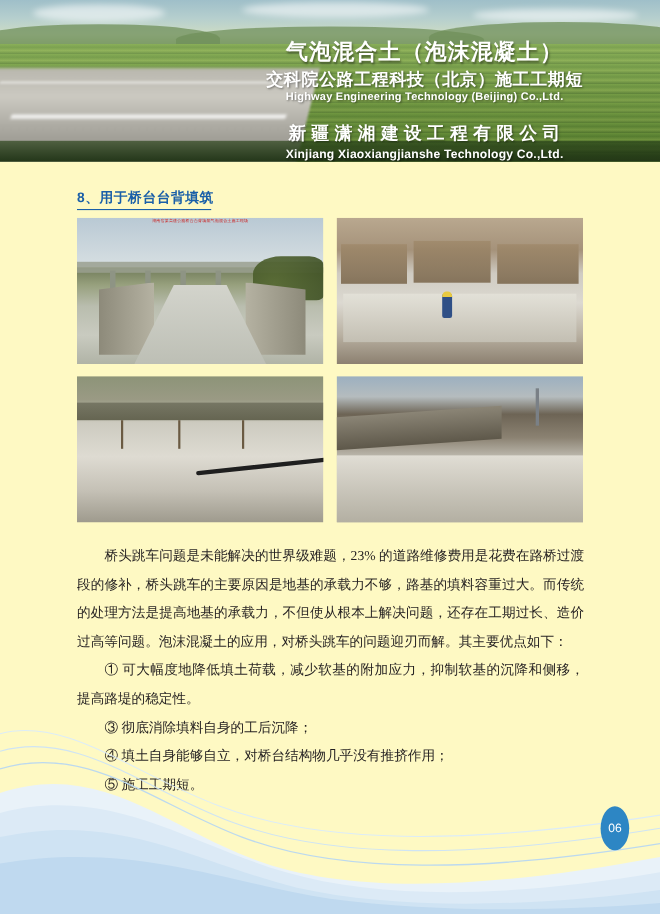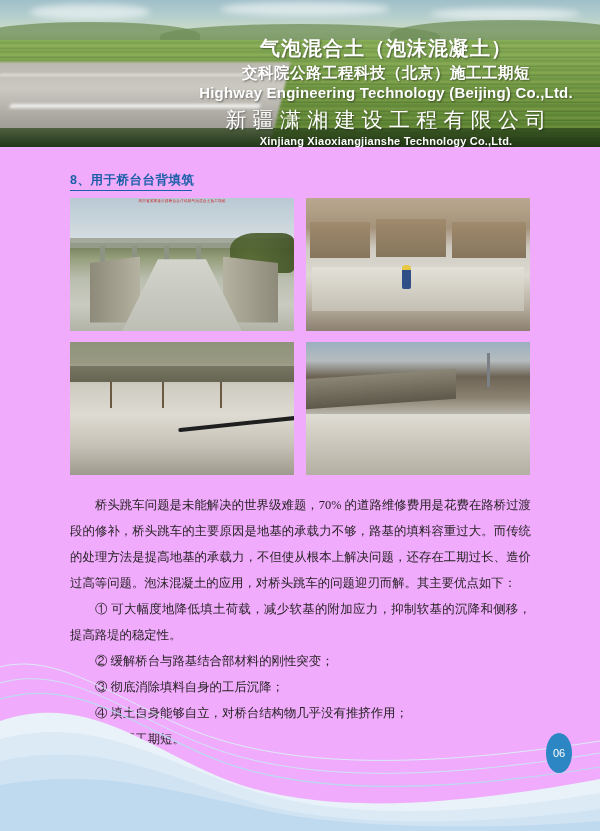--- a/index.html
+++ b/index.html
@@ -10,21 +10,21 @@
     width: 600px;
     height: 831px;
     background: #ffffff;
     font-family: "Liberation Sans", sans-serif;
     overflow: hidden;
   }
   .page {
     position: relative;
     width: 600px;
     height: 831px;
-    background: #f0abfc;
+    background: #fef9c3;
     overflow: hidden;
   }
 
   
   .header {
     position: relative;
     width: 600px;
     height: 147px;
     overflow: hidden;
     background: linear-gradient(to bottom, #a9c9c4 0%, #8fb8a8 18%, #6f9e6a 30%, #7fae54 46%, #93b94b 58%, #6f8f3a 74%, #4e6b2c 90%, #3c5524 100%);
@@ -125,35 +125,35 @@
   .hdr-line2 {
     font-family: "Liberation Serif", serif;
     font-size: 15.5px;
     font-weight: bold;
     color: #ffffff;
     letter-spacing: 0.5px;
     text-shadow: 1px 1px 2px rgba(0,0,0,0.45);
   }
   .hdr-line3 {
     font-family: "Liberation Sans", sans-serif;
-    font-size: 15px;
+    font-size: 10px;
     font-weight: bold;
     color: #ffffff;
     letter-spacing: 0.2px;
     text-shadow: 1px 1px 2px rgba(0,0,0,0.45);
     margin-top: 1px;
   }
   .hdr-line4 {
     font-family: "Liberation Serif", serif;
-    font-size: 21px;
-    font-weight: normal;
+    font-size: 16px;
+    font-weight: bold;
     color: #ffffff;
     letter-spacing: 0.5px;
     text-shadow: 1px 1px 2px rgba(0,0,0,0.45);
-    margin-top: 4px;
+    margin-top: 16px;
   }
   .hdr-line5 {
     font-family: "Liberation Sans", sans-serif;
     font-size: 11px;
     font-weight: bold;
     color: #ffffff;
     letter-spacing: 0.2px;
     text-shadow: 1px 1px 2px rgba(0,0,0,0.45);
     margin-top: 1px;
   }
@@ -469,23 +469,22 @@
         <div class="beam"></div>
         <div class="tower"></div>
         <div class="pool"></div>
         <div class="cap"></div>
       </div>
 
     </div>
   </div>
 
   <div class="body-text">
-    <p class="para-indent">桥头跳车问题是未能解决的世界级难题，70% 的道路维修费用是花费在路桥过渡段的修补，桥头跳车的主要原因是地基的承载力不够，路基的填料容重过大。而传统的处理方法是提高地基的承载力，不但使从根本上解决问题，还存在工期过长、造价过高等问题。泡沫混凝土的应用，对桥头跳车的问题迎刃而解。其主要优点如下：</p>
+    <p class="para-indent">桥头跳车问题是未能解决的世界级难题，23% 的道路维修费用是花费在路桥过渡段的修补，桥头跳车的主要原因是地基的承载力不够，路基的填料容重过大。而传统的处理方法是提高地基的承载力，不但使从根本上解决问题，还存在工期过长、造价过高等问题。泡沫混凝土的应用，对桥头跳车的问题迎刃而解。其主要优点如下：</p>
     <p class="list-item">① 可大幅度地降低填土荷载，减少软基的附加应力，抑制软基的沉降和侧移，提高路堤的稳定性。</p>
-    <p class="list-item">② 缓解桥台与路基结合部材料的刚性突变；</p>
     <p class="list-item">③ 彻底消除填料自身的工后沉降；</p>
     <p class="list-item">④ 填土自身能够自立，对桥台结构物几乎没有推挤作用；</p>
     <p class="list-item">⑤ 施工工期短。</p>
   </div>
 
   <div class="footer-art">
     <svg width="600" height="260" viewBox="0 0 600 260" xmlns="http://www.w3.org/2000/svg">
       <path d="M0,150 C90,120 150,180 230,210 C320,244 450,236 600,208 L600,260 L0,260 Z" fill="#e9f2f9"></path>
       <path d="M0,168 C100,142 170,196 260,222 C350,248 470,244 600,222 L600,260 L0,260 Z" fill="#dceaf6"></path>
       <path d="M0,128 C80,104 140,160 220,190 C310,224 440,222 600,196" fill="none" stroke="#bcd9ef" stroke-width="1.2"></path>

